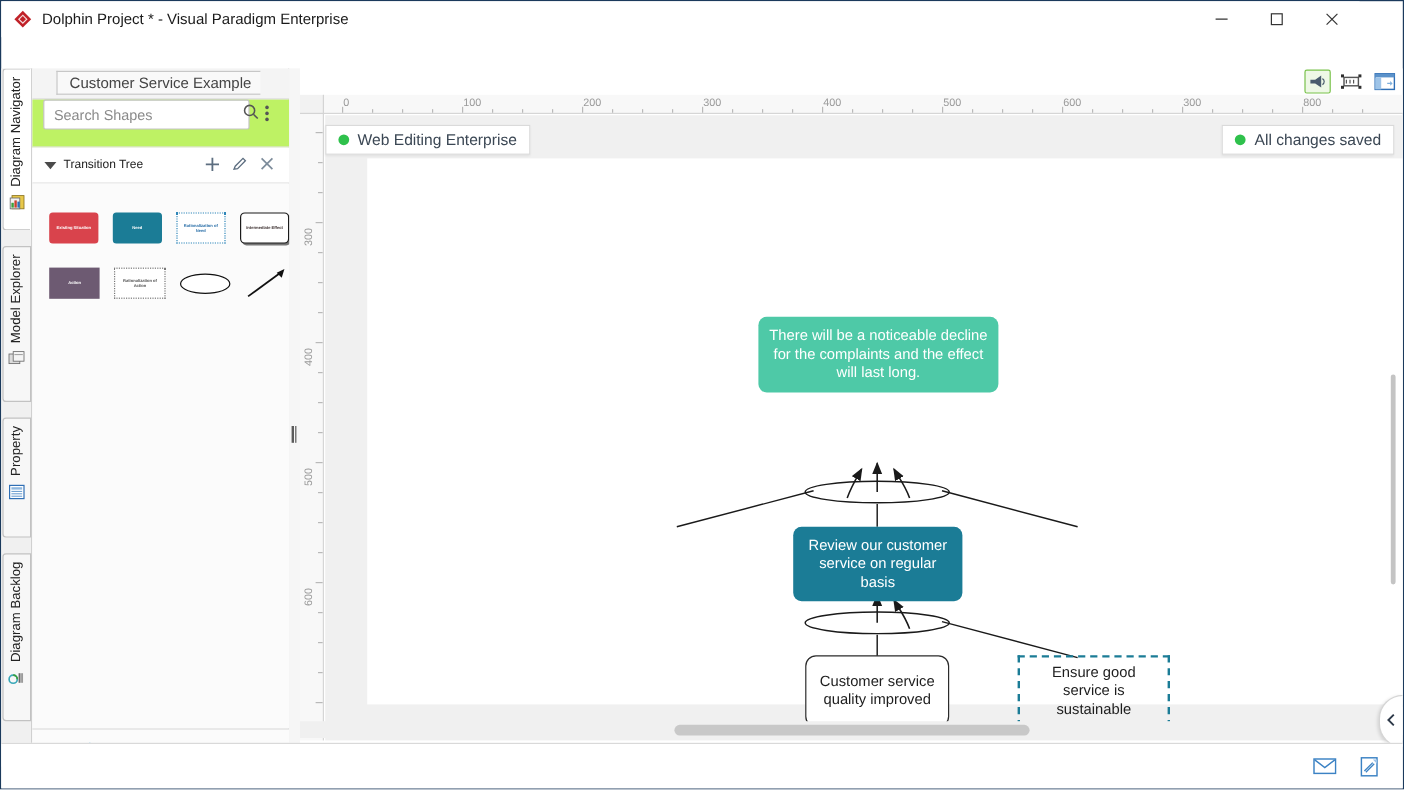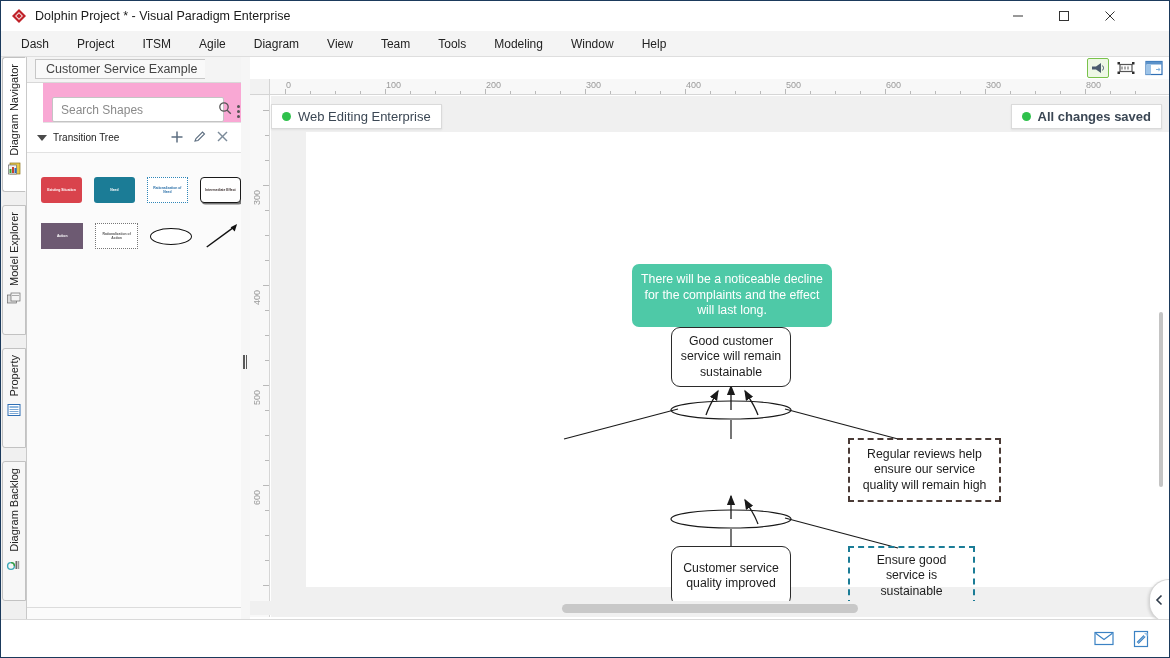--- a/index.html
+++ b/index.html
@@ -77,37 +77,37 @@
   .leftpanel {
     position: absolute; left: 26px; top: 56px; width: 214px; height: 582px;
     background: #ffffff;
     border-right: 1px solid #c9c9c9;
   }
   .diagram-tab-row {
     position: absolute; left: 0; top: 0; width: 214px; height: 26px;
     background: #f4f4f4; border-bottom: 1px solid #d8d8d8;
   }
   .chev-tab {
-    position: absolute; left: 8px; top: 2px; height: 20px;
+    position: absolute; left: 20px; top: 2px; height: 20px;
     background: #f9f9f9;
     border: 1px solid #c7c7c7; border-right: none;
     display: flex; align-items: center;
     padding: 0 8px 0 10px;
     font-size: 12.5px; color: #444;
     white-space: nowrap;
   }
   .chev-point {
     position: absolute; left: 196px; top: 2px;
     width: 0; height: 0;
   }
 
   .search-wrap {
-    position: absolute; left: 16px; top: 26px; width: 214px; height: 40px;
-    background: #f9a8d4; border-bottom: 1px solid #e2e2e2;
-    display: flex; align-items: flex-end;
+    position: absolute; left: 0; top: 26px; width: 214px; height: 40px;
+    background: #bef264; border-bottom: 1px solid #e2e2e2;
+    display: flex; align-items: flex-start;
   }
   .search-box {
     margin-left: 9px; width: 172px; height: 25px;
     border: 1px solid #c4c4c4; border-radius: 2px; background: #fff;
     display: flex; align-items: center; padding: 0 6px;
   }
   .search-box input {
     border: none; outline: none; flex: 1;
     font-size: 12px; color: #444;
     font-family: "Liberation Sans", sans-serif;
@@ -309,33 +309,20 @@
       </div>
       <div class="win-btn">
         <svg width="12" height="12" viewBox="0 0 12 12">
             <line x1="1.5" y1="1.5" x2="10.5" y2="10.5" stroke="#333" stroke-width="1"></line>
             <line x1="10.5" y1="1.5" x2="1.5" y2="10.5" stroke="#333" stroke-width="1"></line>
           </svg>
       </div>
     </div>
   </div>
 
-  <div class="menubar">
-    <div class="menu-item">Dash</div>
-    <div class="menu-item">Project</div>
-    <div class="menu-item">ITSM</div>
-    <div class="menu-item">Agile</div>
-    <div class="menu-item">Diagram</div>
-    <div class="menu-item">View</div>
-    <div class="menu-item">Team</div>
-    <div class="menu-item">Tools</div>
-    <div class="menu-item">Modeling</div>
-    <div class="menu-item">Window</div>
-    <div class="menu-item">Help</div>
-  </div>
 
   <div class="vtabs">
     <div class="vtab active" style="top:0px; height:135px;">
       <span class="vtab-label">Diagram Navigator</span>
       <span class="vtab-icon">
         <svg width="16" height="16" viewBox="0 0 16 16">
           <rect x="4" y="2" width="10" height="11" fill="#e8c84a" stroke="#8a7320" stroke-width="0.7"></rect>
           <rect x="2.5" y="4" width="8" height="9" fill="#f2f2f2" stroke="#6d6d6d" stroke-width="0.7"></rect>
           <rect x="3.5" y="8" width="2" height="4" fill="#3aa03a"></rect>
           <rect x="6" y="6" width="2" height="6" fill="#c8412e"></rect>
@@ -601,46 +588,43 @@
           <path d="M452 499 C448 489 443 483 439 476" fill="none" stroke="#1a1a1a" stroke-width="1.3" marker-end="url(#ah)"></path>
           <line x1="258" y1="523" x2="372" y2="493" stroke="#1a1a1a" stroke-width="1.2"></line>
           <line x1="592" y1="523" x2="479" y2="493" stroke="#1a1a1a" stroke-width="1.2"></line>
           <line x1="425" y1="523" x2="425" y2="504" stroke="#1a1a1a" stroke-width="1.2"></line>
         </svg>
 
         <div class="node n-effect-green" style="left:326px; top:108px; width:200px; height:63px;">
           <span class="node-text">There will be a noticeable decline for the complaints and the effect will last long.</span>
         </div>
 
-        <div class="node n-white" style="left:365px; top:195px; width:120px; height:60px;">
-          <span class="node-text">Good customer service will remain sustainable</span>
+
+
+        <div class="node n-need" style="left:355px; top:307px; width:141px; height:62px;">
+          <span class="node-text">Review our customer service on regular basis</span>
         </div>
 
-
-
-        <div class="node n-rat-dark" style="left:542px; top:306px; width:153px; height:64px;">
-          <span class="node-text">Regular reviews help ensure our service quality will remain high</span>
-        </div>
 
         <div class="node n-white" style="left:365px; top:414px; width:120px; height:60px;">
           <span class="node-text">Customer service quality improved</span>
         </div>
 
         <div class="node n-rat-teal" style="left:542px; top:414px; width:127px; height:60px;align-items:center;">
           <span class="node-text">Ensure good service is sustainable</span>
         </div>
 
       </div>
     </div>
 
     <div class="badge" style="left:21px; top:47px;">
       <span class="dot"></span>
       <span>Web Editing Enterprise</span>
     </div>
-    <div class="badge" style="right:7px; top:47px;font-weight:bold;">
+    <div class="badge" style="right:7px; top:47px;">
       <span class="dot"></span>
       <span>All changes saved</span>
     </div>
 
     <div class="vscroll">
       <div class="vscroll-thumb"></div>
     </div>
   </div>
 
   <div class="hscroll">

